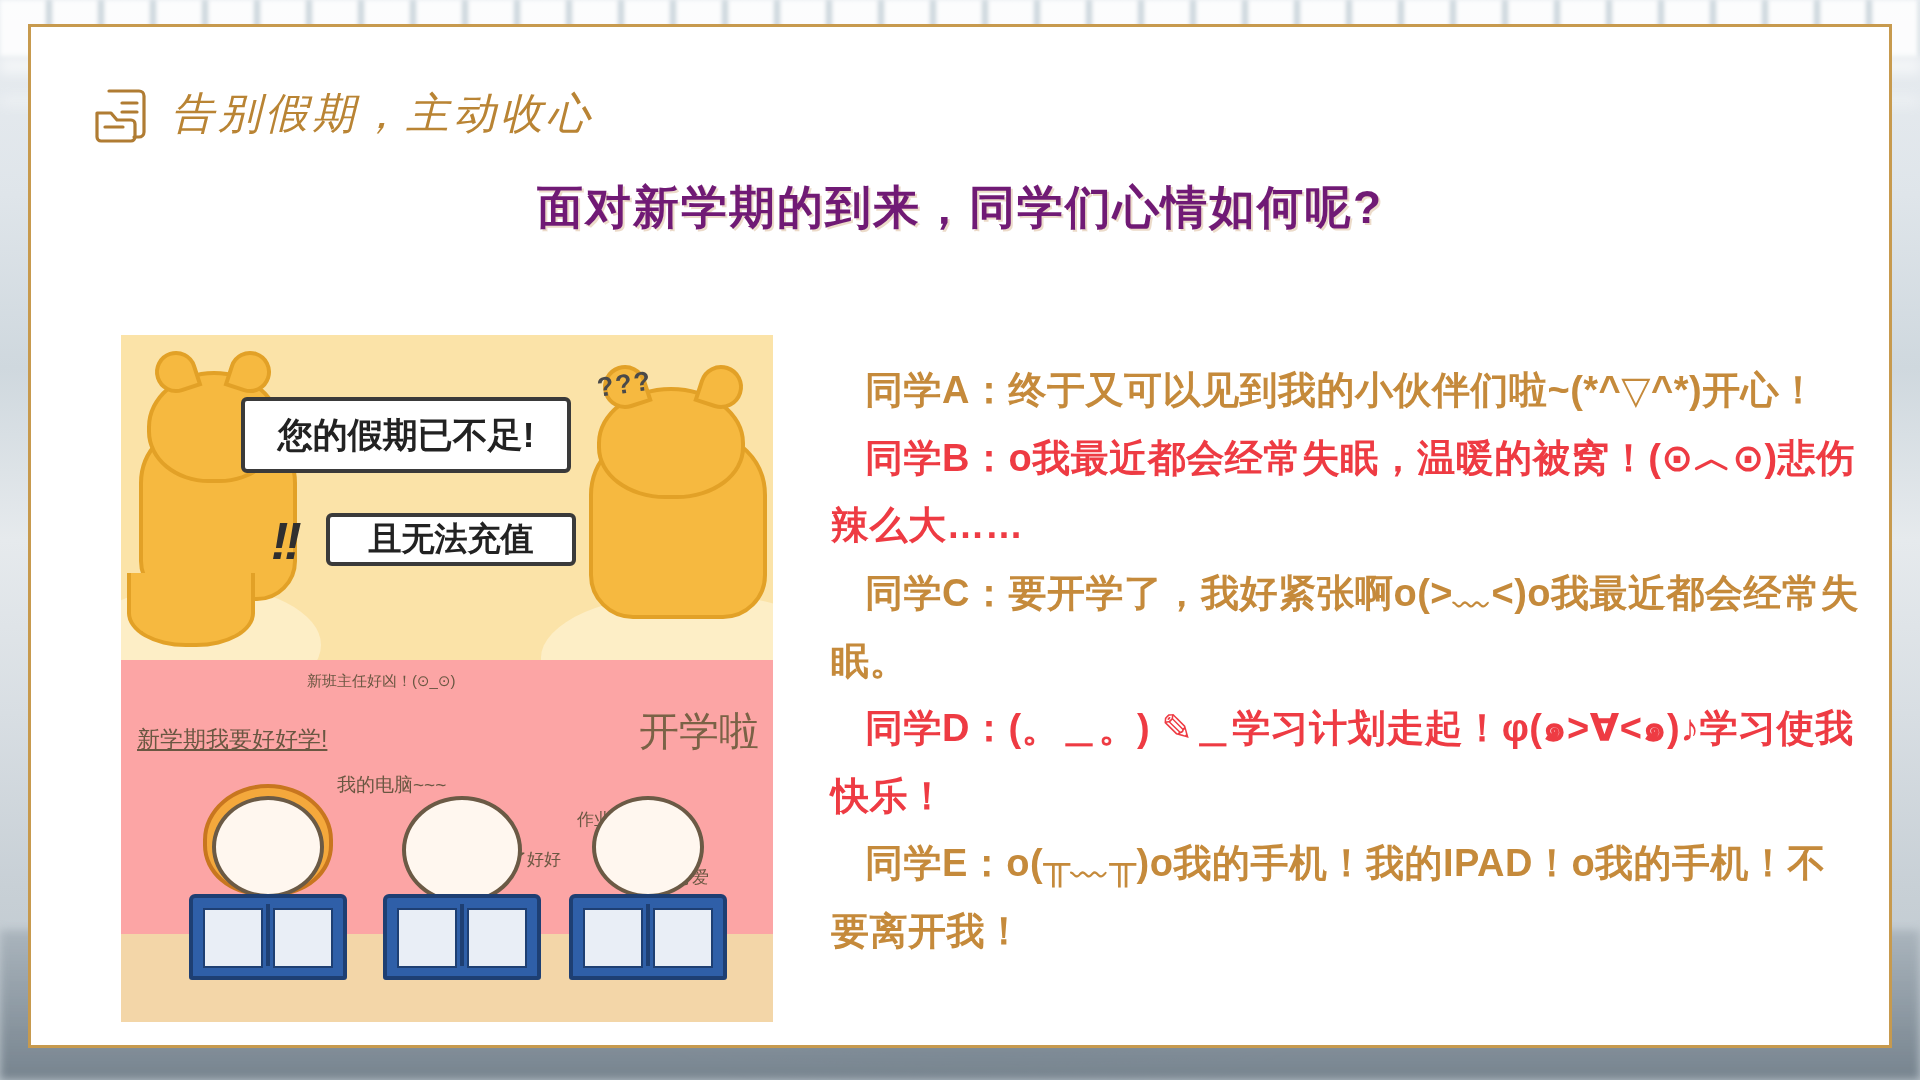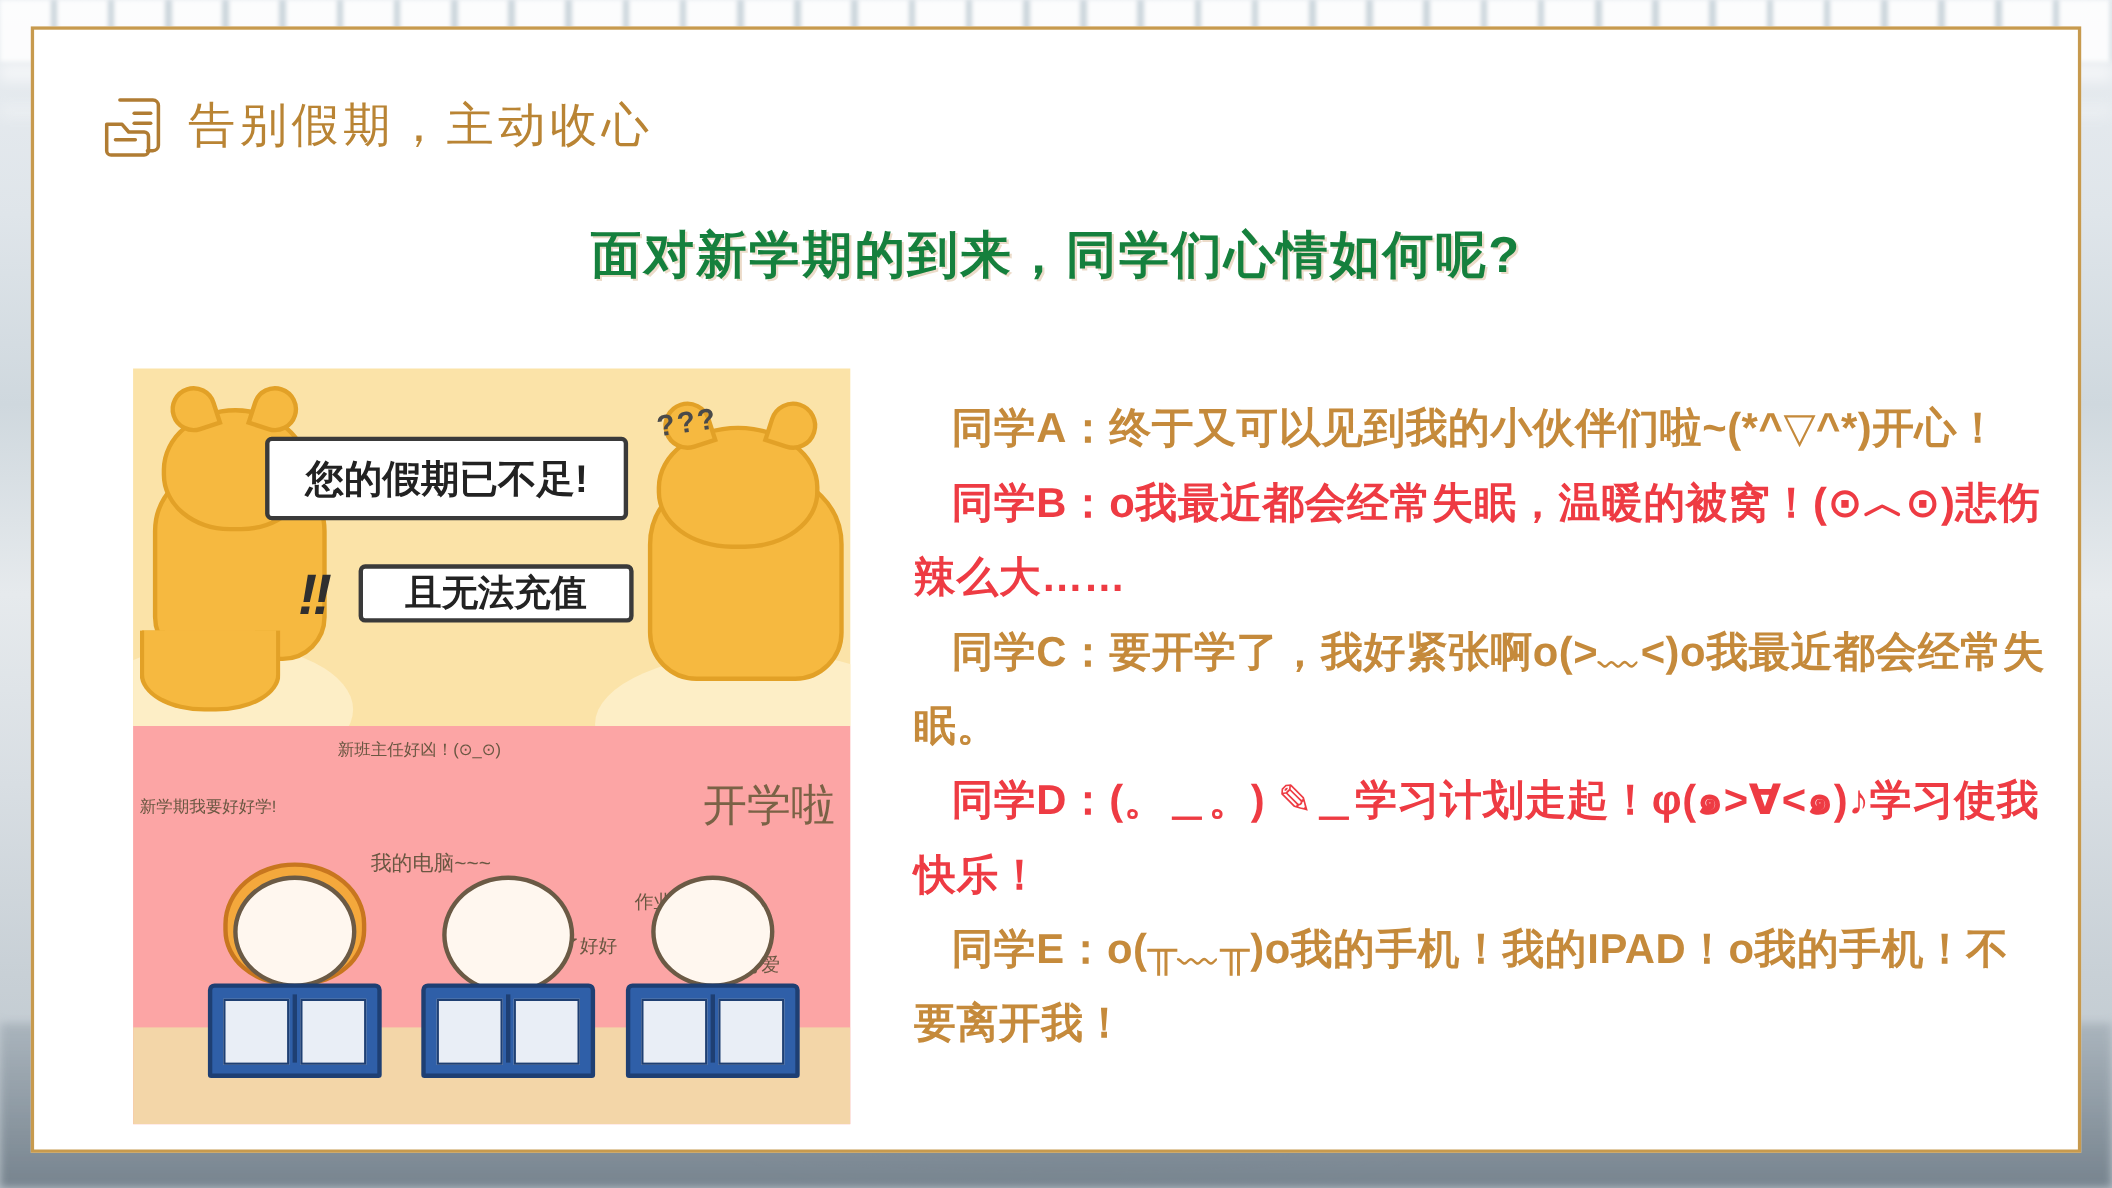--- a/index.html
+++ b/index.html
@@ -71,35 +71,35 @@
     align-items: center;
     gap: 24px;
   }
   .doc-icon { width: 54px; height: 58px; display:block; }
   .section-title-text {
     font-family: "Liberation Serif", "DejaVu Serif", serif;
     font-size: 43px;
     letter-spacing: 4px;
     color: #b98434;
     white-space: nowrap;
+    font-style: italic;
   }
 
   
   .main-heading {
     position: absolute;
     top: 150px;
     left: 0;
     width: 100%;
     text-align: center;
     font-size: 46px;
     font-weight: bold;
     letter-spacing: 2px;
-    color: #15803d;
+    color: #701a75;
     text-shadow: 2px 2px 0 rgba(180,110,40,0.25);
-    margin-top: 24px;
   }
 
   
   .illus-col {
     position: absolute;
     left: 90px;
     top: 308px;
     width: 652px;
   }
 
@@ -274,21 +274,21 @@
 
         <div class="qmark">???</div>
 
         <div class="bubble bubble-1">您的假期已不足!</div>
         <div class="bang">!!</div>
         <div class="bubble bubble-2">且无法充值</div>
       </div>
 
       <div class="comic-bottom">
         <div class="cb-cap" style="left:186px;top:12px;">新班主任好凶！(⊙_⊙)</div>
-        <div class="cb-cap" style="left:6px;top:64px;font-size:15px;">新学期我要好好学!</div>
+        <div class="cb-cap" style="left:16px;top:64px;font-size:23px;text-decoration:underline;">新学期我要好好学!</div>
         <div class="cb-cap" style="left:216px;top:112px;font-size:19px;">我的电脑~~~</div>
         <div class="cb-cap" style="left:456px;top:148px;font-size:17px;">作业没做完</div>
         <div class="cb-cap" style="left:372px;top:188px;font-size:17px;">写了好好</div>
         <div class="cb-cap" style="left:520px;top:206px;font-size:17px;">我的可爱</div>
         <div class="cb-title">开学啦</div>
 
         <div class="desk"></div>
 
         <div class="cub" style="left:52px;width:190px;height:200px;">
           <div class="hood" style="top:2px;"></div>

